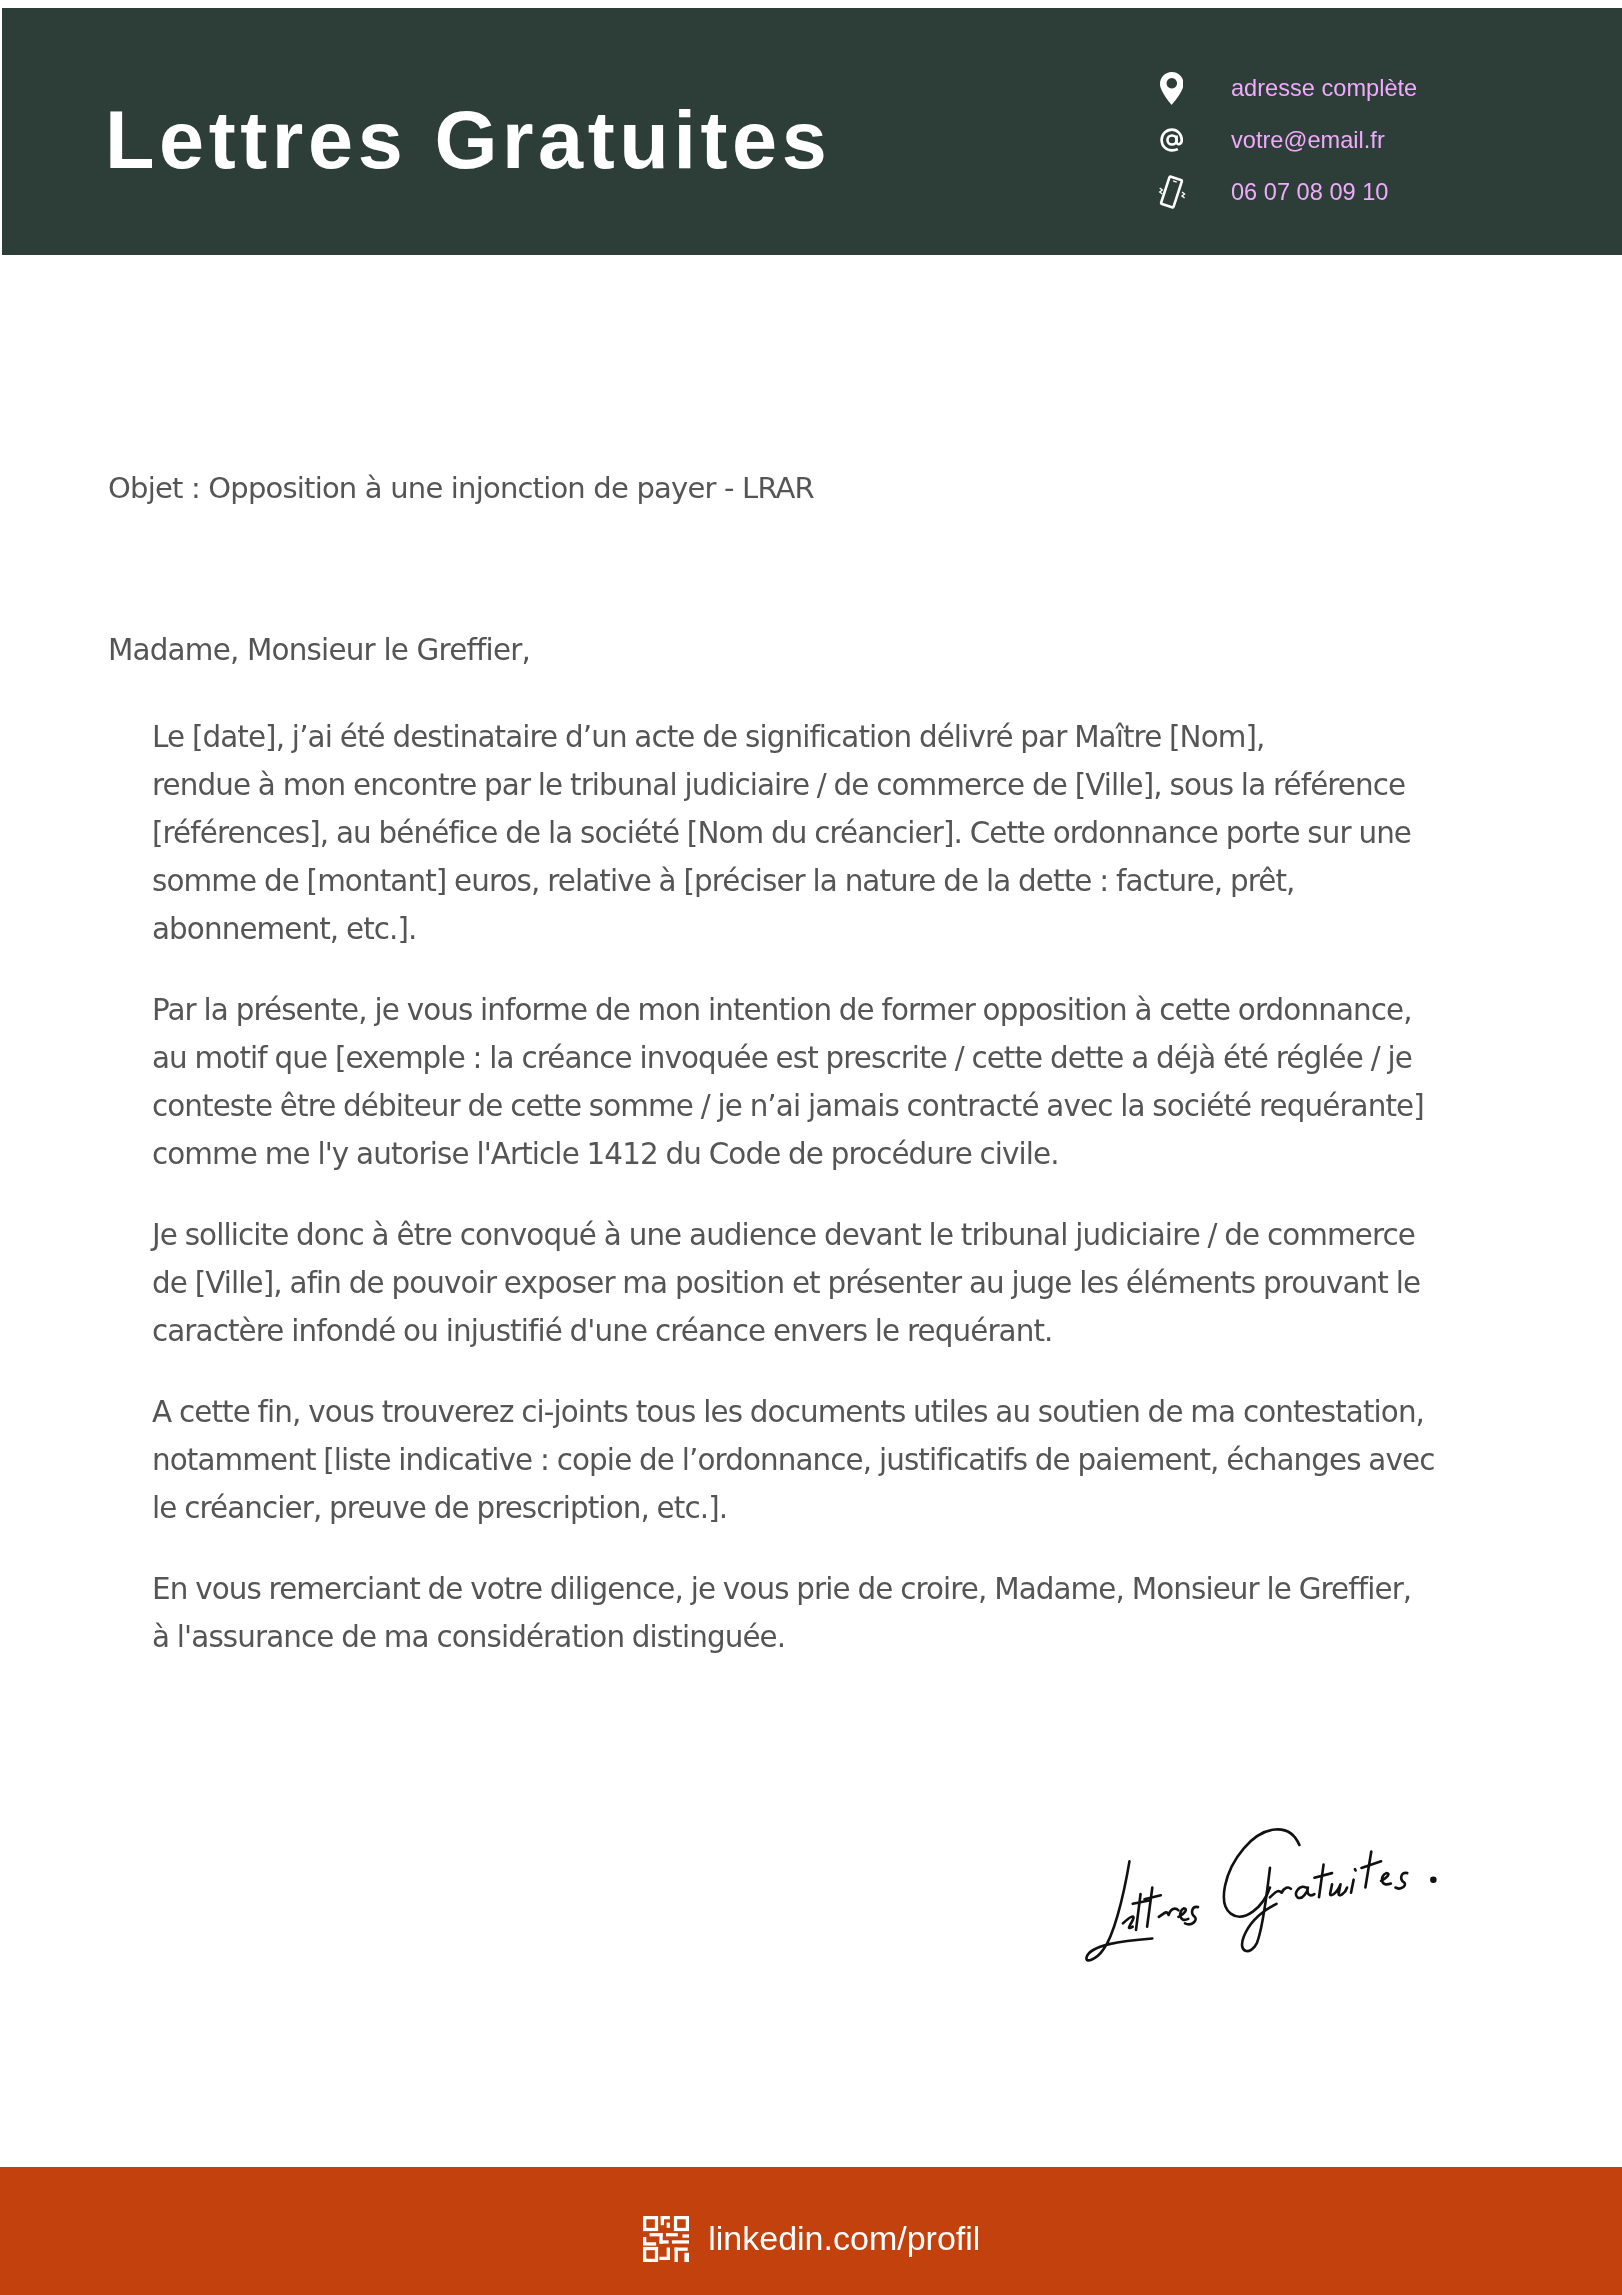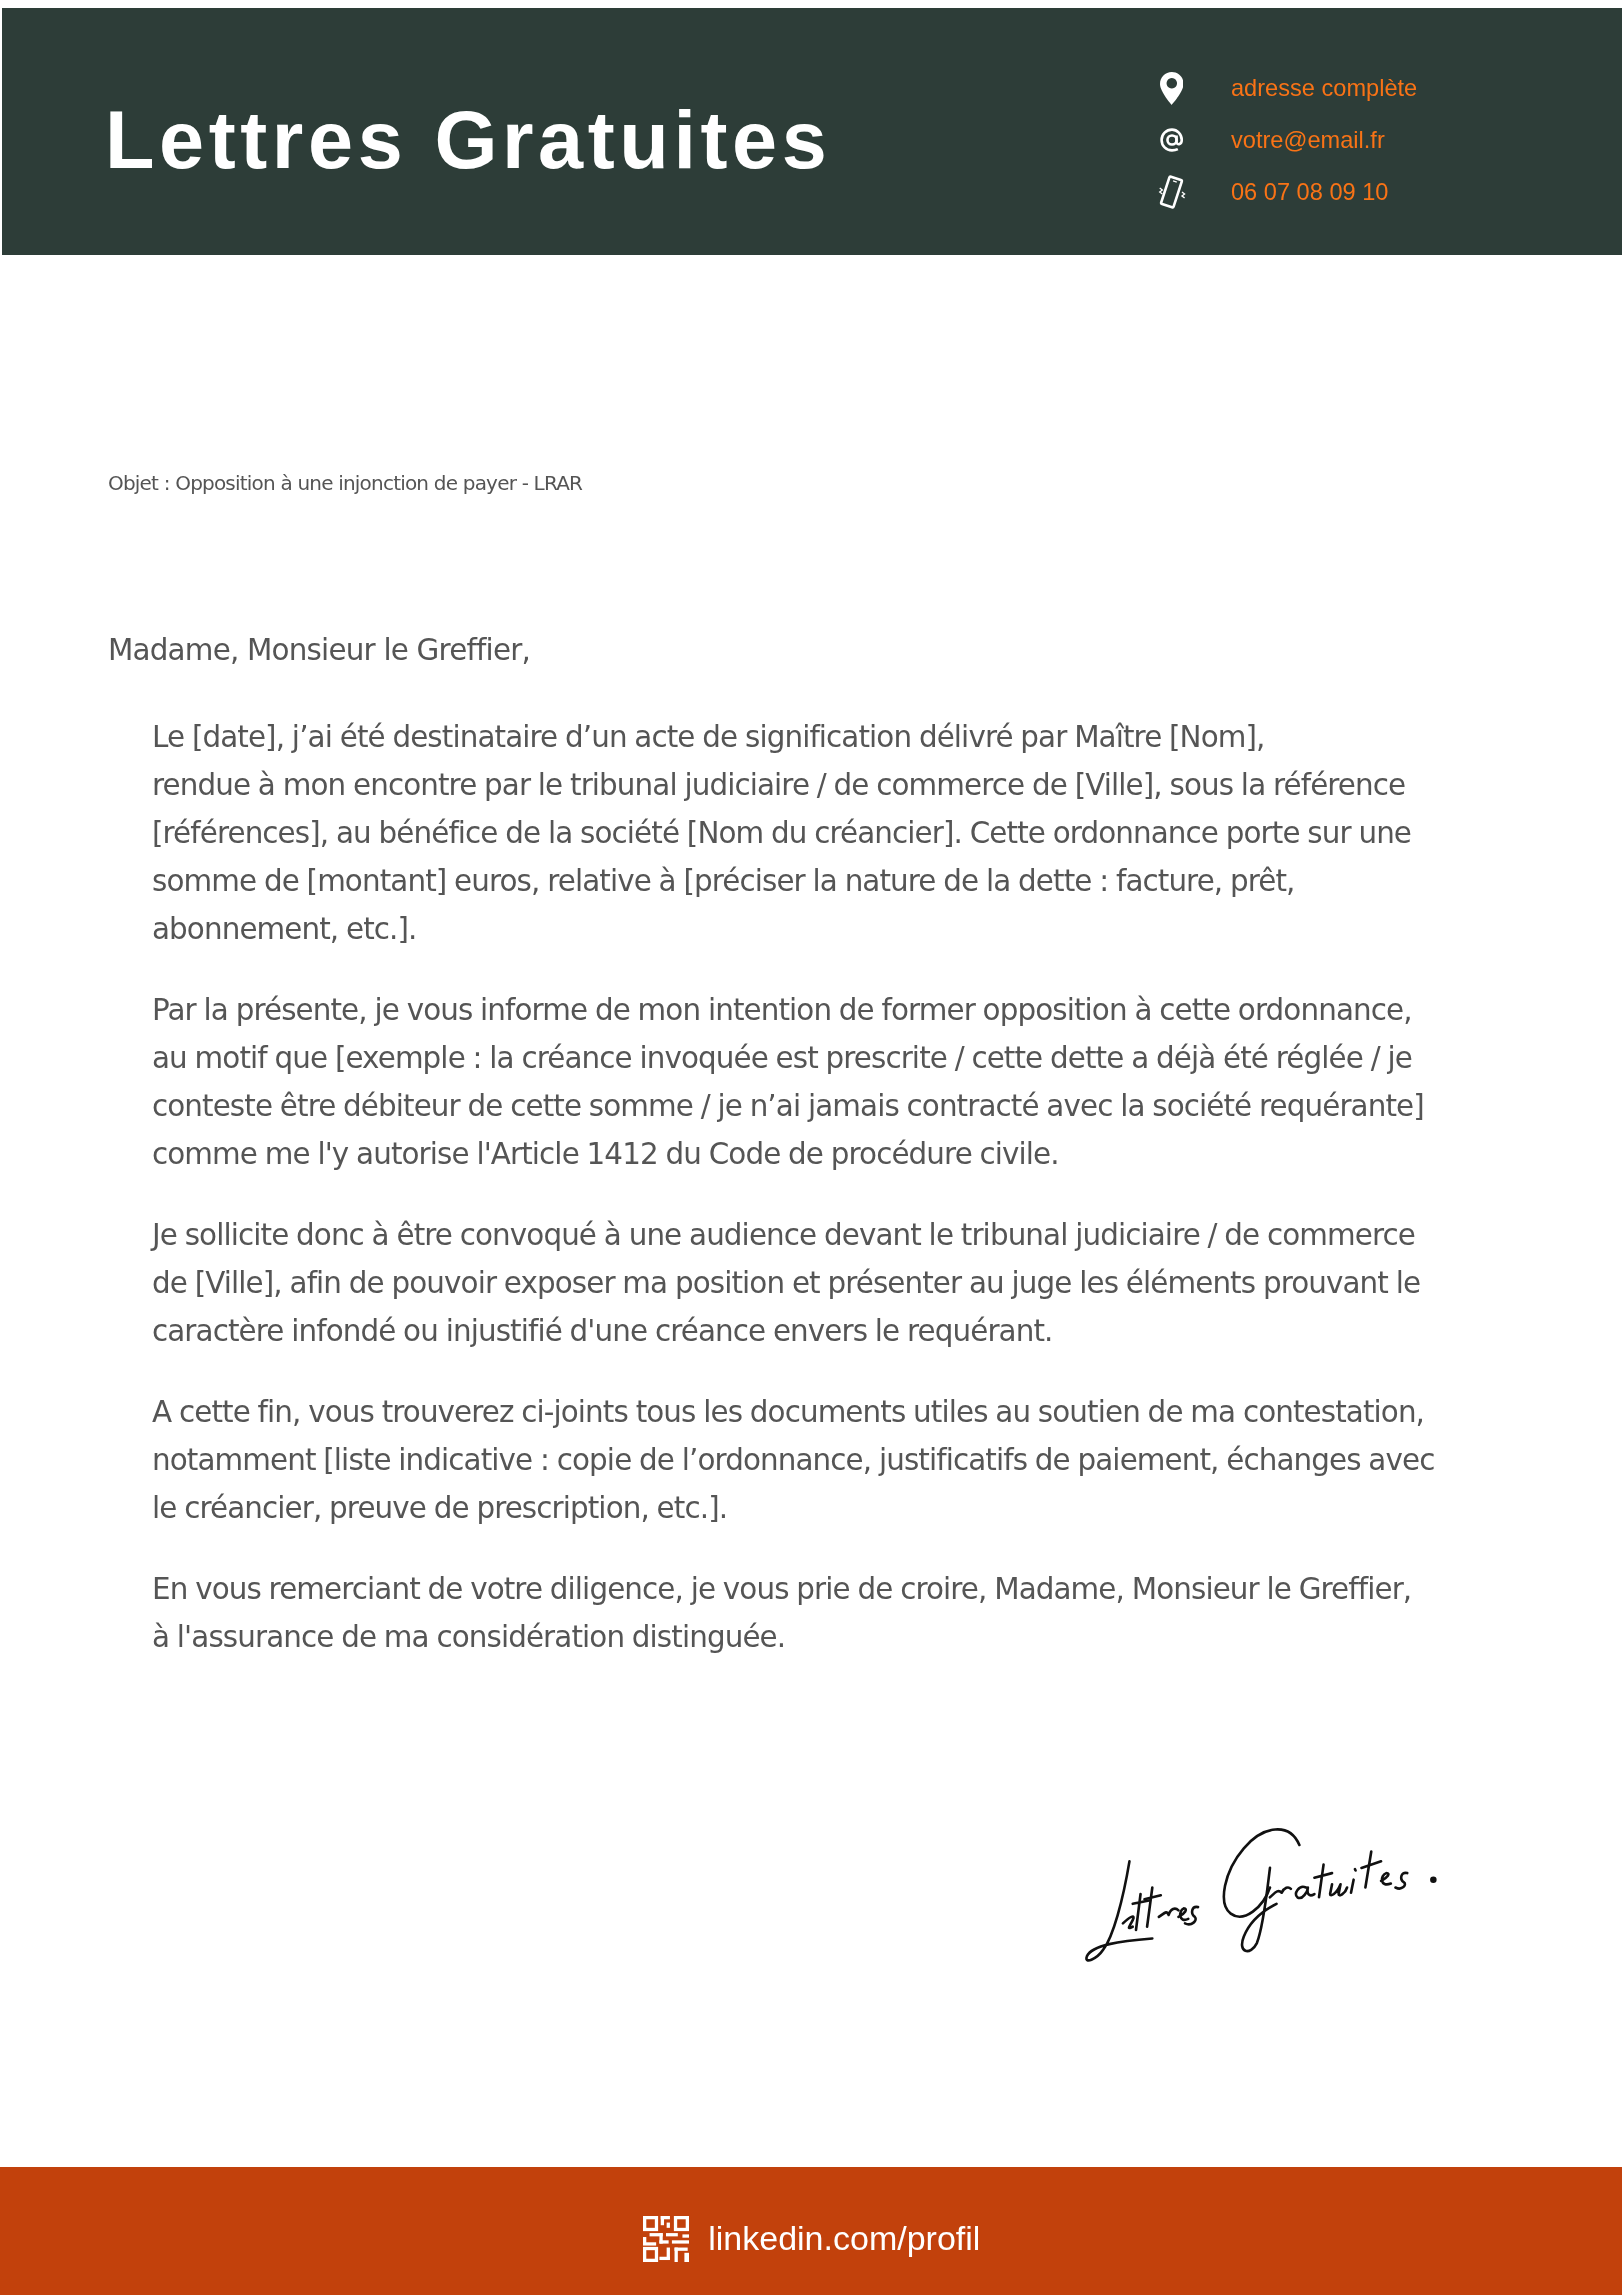--- a/index.html
+++ b/index.html
@@ -20,29 +20,29 @@
   }
   .contact-list { position: absolute; left: 1148px; top: 54px; }
   .contact-item {
     display: flex; align-items: center; height: 52px;
   }
   .contact-icon {
     width: 43px; height: 39px; display: flex; align-items: center; justify-content: center;
     color: #ffffff; margin-right: 38px; font-size: 30px;
   }
   .contact-text {
-    color: #f97316; font-family: "Liberation Sans", sans-serif; font-size: 23.6px;
+    color: #f0abfc; font-family: "Liberation Sans", sans-serif; font-size: 23.6px;
     white-space: nowrap;
   }
   .content {
     position: absolute; left: 108px; top: 0; width: 1420px;
     color: #555555; font-family: "DejaVu Sans", sans-serif;
   }
   .subject {
-    position: absolute; top: 471px; left: 0; font-size: 20px; white-space: nowrap;
+    position: absolute; top: 471px; left: 0; font-size: 29px; white-space: nowrap;
     letter-spacing: -0.8px;
   }
   .salutation {
     position: absolute; top: 633px; left: 0; font-size: 29.4px; white-space: nowrap;
     letter-spacing: -0.8px;
   }
   .body-paragraphs { position: absolute; top: 713px; left: 0; width: 1420px; }
   .para {
     font-size: 29.4px; line-height: 48px; margin: 0 0 33px 0;
     letter-spacing: -0.9px; word-spacing: -0.7px;

